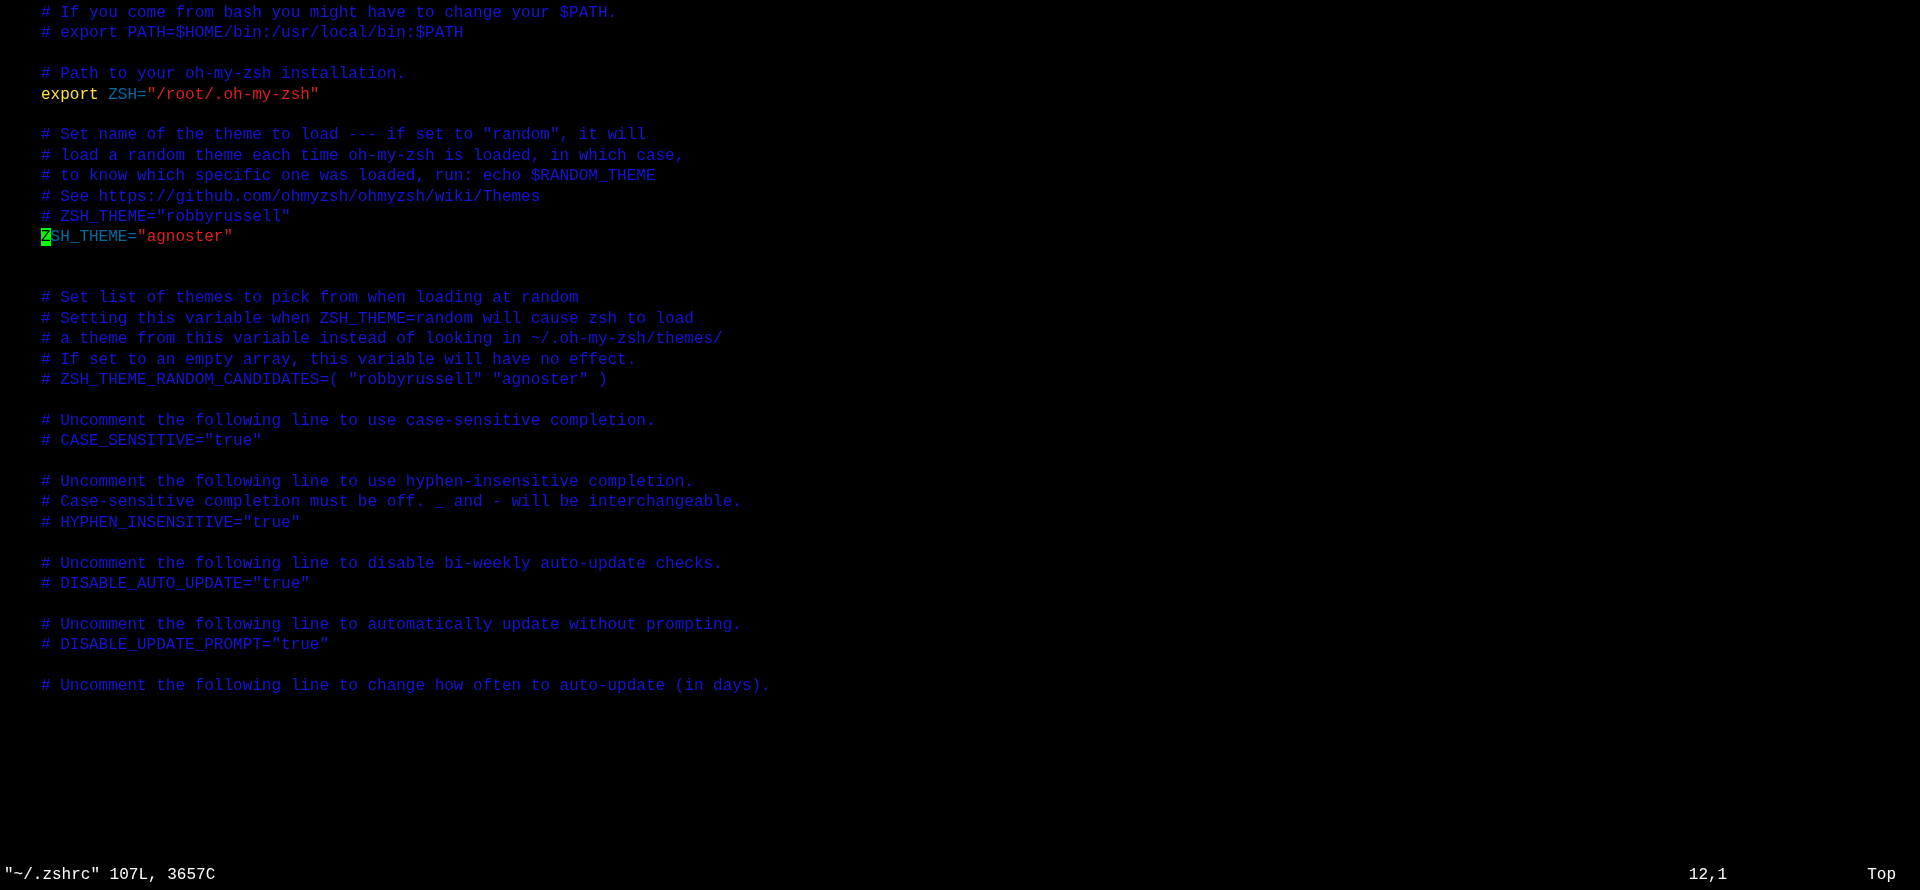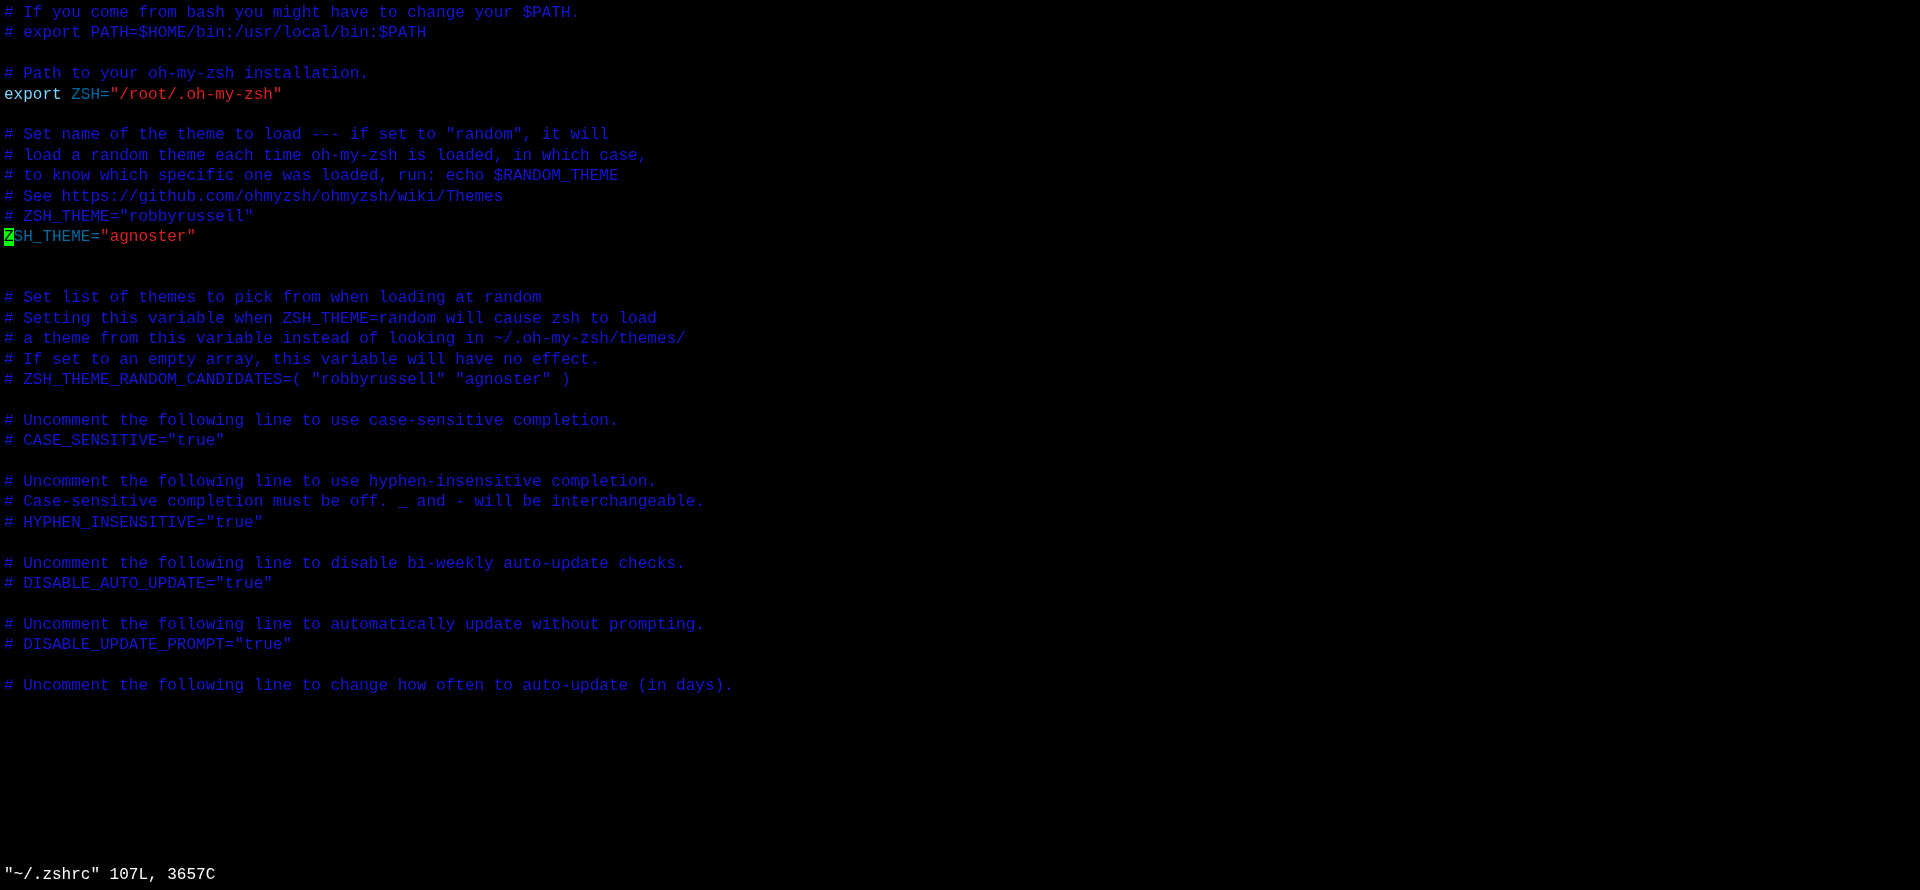--- a/index.html
+++ b/index.html
@@ -14,29 +14,30 @@
       line-height: 20.3px;
       color: #ffffff;
       width: 1920px;
       height: 890px;
       overflow: hidden;
       position: relative;
     }
     .editor {
       padding: 3px 0 0 4px;
       white-space: pre;
+      margin-left: 37px;
     }
     .line {
       height: 20.4px;
     }
     .comment {
       color: #1515d8;
     }
     .keyword {
-      color: #7dd3fc;
+      color: #fde047;
     }
     .text {
       color: #0369a1;
     }
     .string {
       color: #d82020;
     }
     .cursor {
       background: #00ff00;
       color: #000000;
@@ -62,13 +63,17 @@
       padding-right: 20px;
     }
   </style>
 </head>
 <body>
 
 <div class="editor" id="editor"><div class="line"><span class="comment"># If you come from bash you might have to change your $PATH.</span></div><div class="line"><span class="comment"># export PATH=$HOME/bin:/usr/local/bin:$PATH</span></div><div class="line">&nbsp;</div><div class="line"><span class="comment"># Path to your oh-my-zsh installation.</span></div><div class="line"><span class="keyword">export</span><span class="text"> ZSH=</span><span class="string">"/root/.oh-my-zsh"</span></div><div class="line">&nbsp;</div><div class="line"><span class="comment"># Set name of the theme to load --- if set to "random", it will</span></div><div class="line"><span class="comment"># load a random theme each time oh-my-zsh is loaded, in which case,</span></div><div class="line"><span class="comment"># to know which specific one was loaded, run: echo $RANDOM_THEME</span></div><div class="line"><span class="comment"># See https://github.com/ohmyzsh/ohmyzsh/wiki/Themes</span></div><div class="line"><span class="comment"># ZSH_THEME="robbyrussell"</span></div><div class="line"><span class="cursor">Z</span><span class="text">SH_THEME=</span><span class="string">"agnoster"</span></div><div class="line">&nbsp;</div><div class="line">&nbsp;</div><div class="line"><span class="comment"># Set list of themes to pick from when loading at random</span></div><div class="line"><span class="comment"># Setting this variable when ZSH_THEME=random will cause zsh to load</span></div><div class="line"><span class="comment"># a theme from this variable instead of looking in ~/.oh-my-zsh/themes/</span></div><div class="line"><span class="comment"># If set to an empty array, this variable will have no effect.</span></div><div class="line"><span class="comment"># ZSH_THEME_RANDOM_CANDIDATES=( "robbyrussell" "agnoster" )</span></div><div class="line">&nbsp;</div><div class="line"><span class="comment"># Uncomment the following line to use case-sensitive completion.</span></div><div class="line"><span class="comment"># CASE_SENSITIVE="true"</span></div><div class="line">&nbsp;</div><div class="line"><span class="comment"># Uncomment the following line to use hyphen-insensitive completion.</span></div><div class="line"><span class="comment"># Case-sensitive completion must be off. _ and - will be interchangeable.</span></div><div class="line"><span class="comment"># HYPHEN_INSENSITIVE="true"</span></div><div class="line">&nbsp;</div><div class="line"><span class="comment"># Uncomment the following line to disable bi-weekly auto-update checks.</span></div><div class="line"><span class="comment"># DISABLE_AUTO_UPDATE="true"</span></div><div class="line">&nbsp;</div><div class="line"><span class="comment"># Uncomment the following line to automatically update without prompting.</span></div><div class="line"><span class="comment"># DISABLE_UPDATE_PROMPT="true"</span></div><div class="line">&nbsp;</div><div class="line"><span class="comment"># Uncomment the following line to change how often to auto-update (in days).</span></div></div>
 
 <div class="statusbar">
   <span class="status-left">"~/.zshrc" 107L, 3657C</span>
+  <span class="status-right">
+    <span>12,1</span>
+    <span>Top</span>
+  </span>
 </div>
 
 </body></html>

